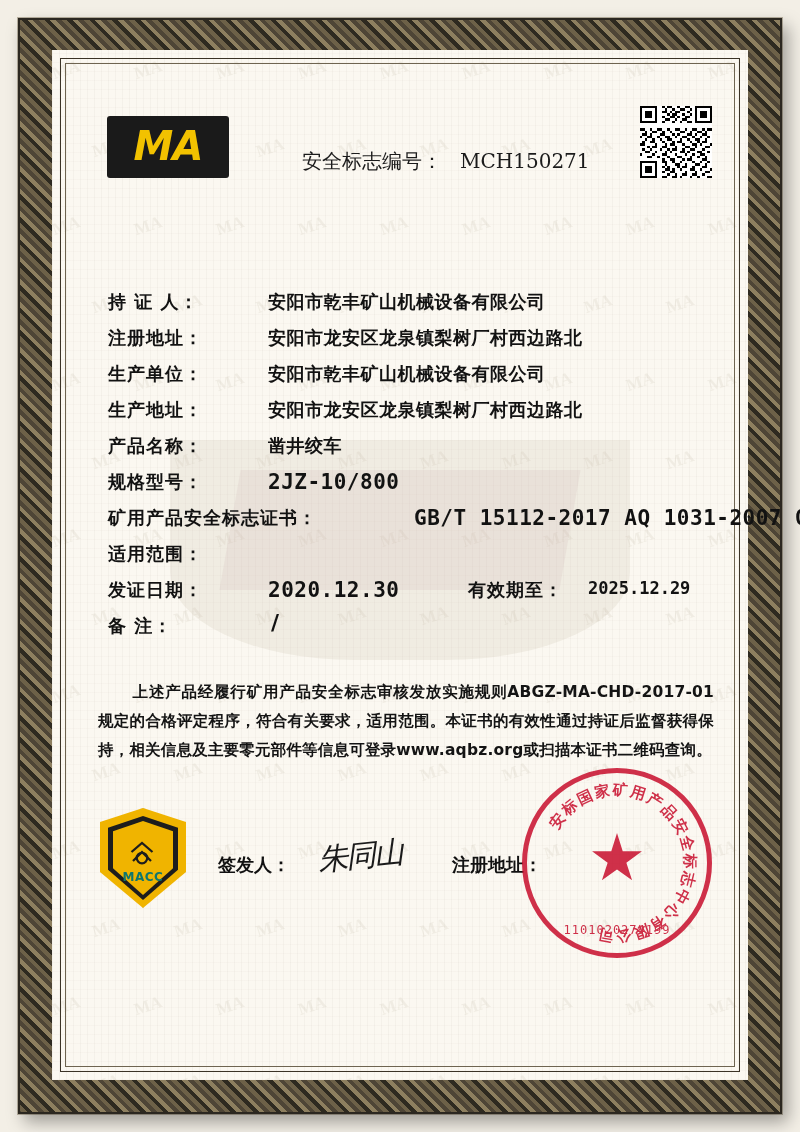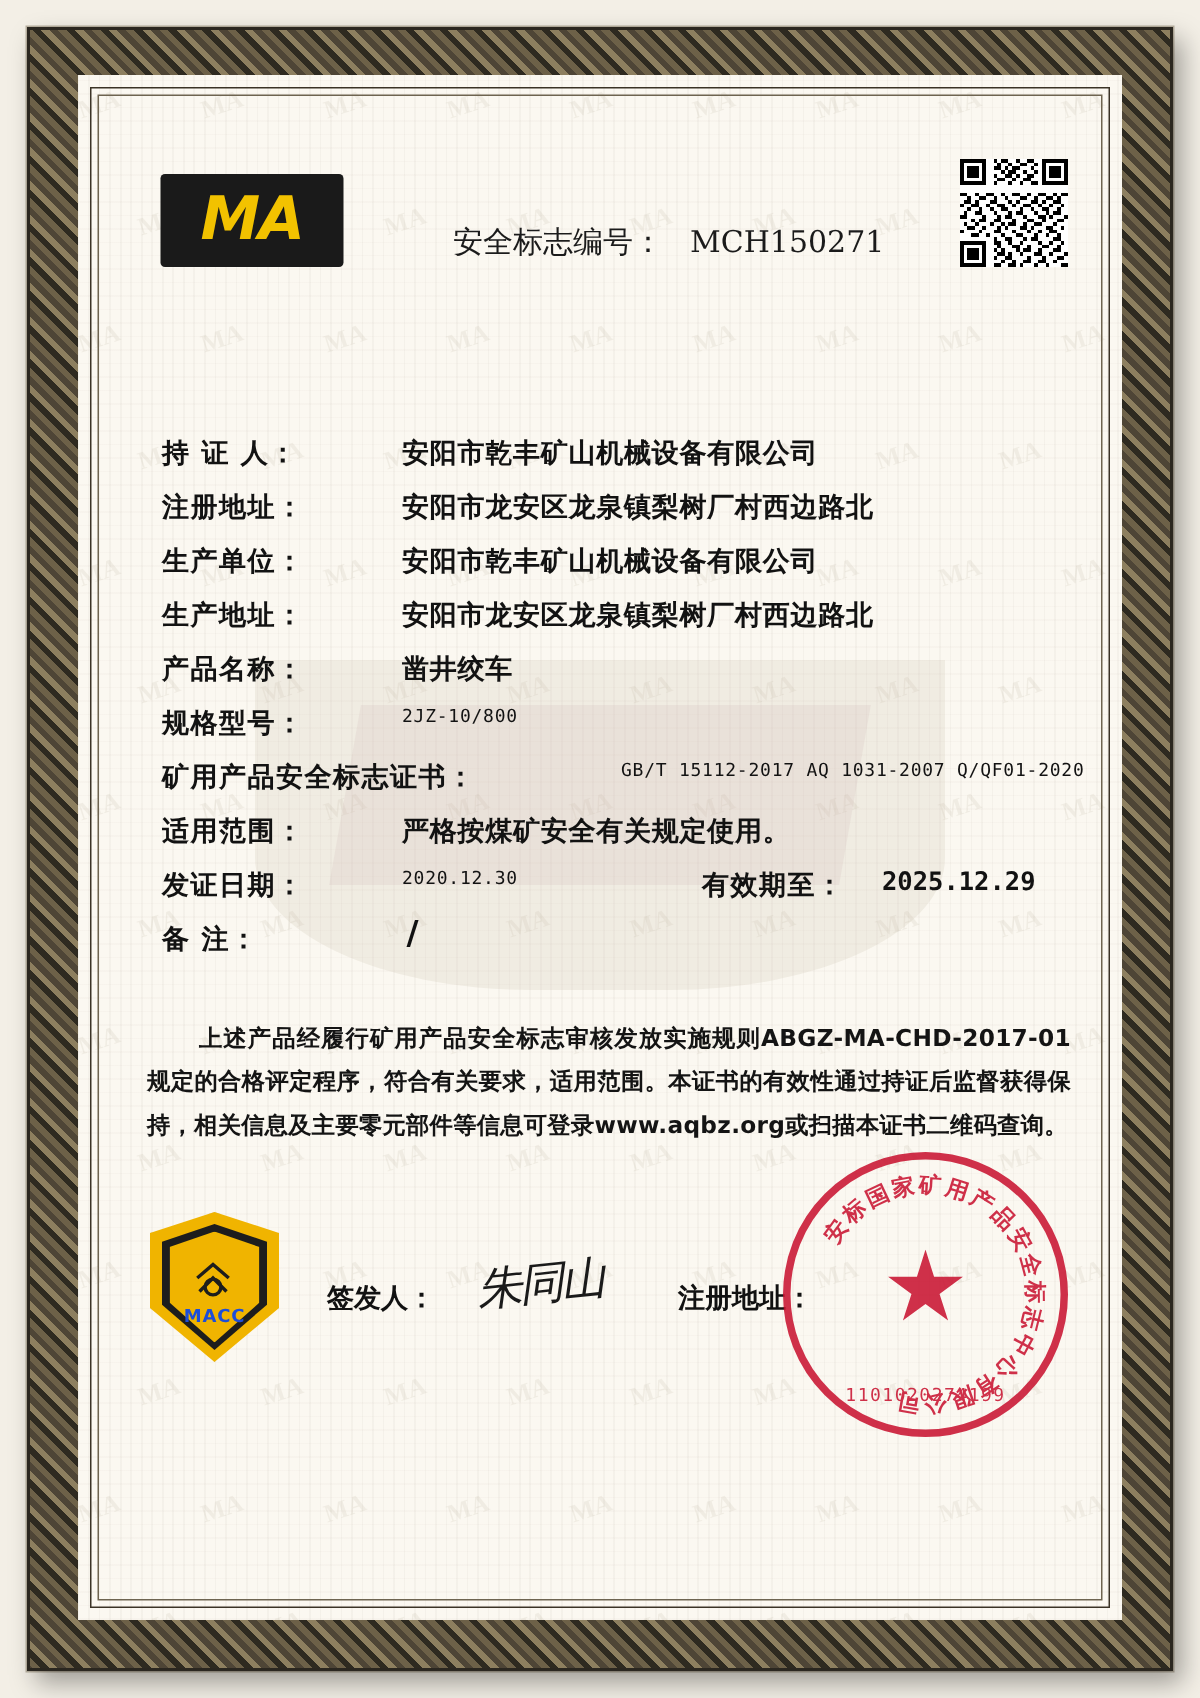--- a/index.html
+++ b/index.html
@@ -211,22 +211,22 @@
   }
   .fvalue {
     position: absolute;
     left: 160px;
     top: 4px;
     font-weight: bold;
     letter-spacing: 0.5px;
   }
   .fvalue.mono {
     font-family: "DejaVu Sans Mono", monospace;
-    font-weight: normal;
-    font-size: 12px;
+    font-weight: bold;
+    font-size: 21px;
   }
   .fvalue.wide { left: 212px; }
   .frow .fvalue2 {
     position: absolute;
     left: 480px;
     top: 4px;
     font-weight: bold;
   }
   .frow .flabel2 {
     position: absolute;
@@ -294,21 +294,21 @@
     clip-path: polygon(50% 0%, 100% 14%, 100% 64%, 50% 100%, 0% 64%, 0% 14%);
   }
   .badge .macc {
     position: absolute;
     left: 0; right: 0;
     top: 62px;
     text-align: center;
     font-family: "DejaVu Sans", sans-serif;
     font-weight: bold;
     font-size: 12px;
-    color: #1d4ed8;
+    color: #0f766e;
     letter-spacing: 0.5px;
   }
   .badge .gear {
     position: absolute;
     left: 27px;
     top: 32px;
     width: 30px;
     height: 30px;
   }
 
@@ -765,21 +765,20 @@
         <span class="fvalue mono">2JZ-10/800</span>
       </div>
 
       <div class="frow">
         <span class="flabel">矿用产品安全标志证书：</span>
         <span class="fvalue mono wide" style="left:306px;">GB/T 15112-2017 AQ 1031-2007 Q/QF01-2020</span>
       </div>
 
       <div class="frow">
         <span class="flabel">适用范围：</span>
-        <span class="fvalue">严格按煤矿安全有关规定使用。</span>
       </div>
 
       <div class="frow">
         <span class="flabel">发证日期：</span>
         <span class="fvalue mono">2020.12.30</span>
         <span class="flabel2">有效期至：</span>
         <span class="fvalue2 mono" style="font-family:'DejaVu Sans Mono',monospace;font-size:17px;">2025.12.29</span>
       </div>
 
       <div class="frow">

